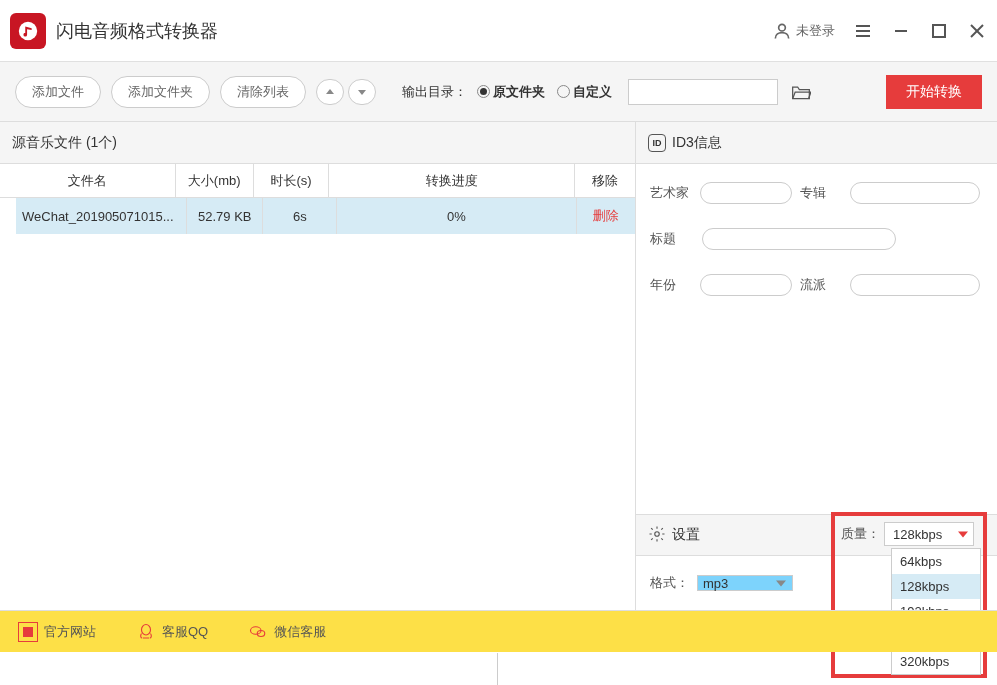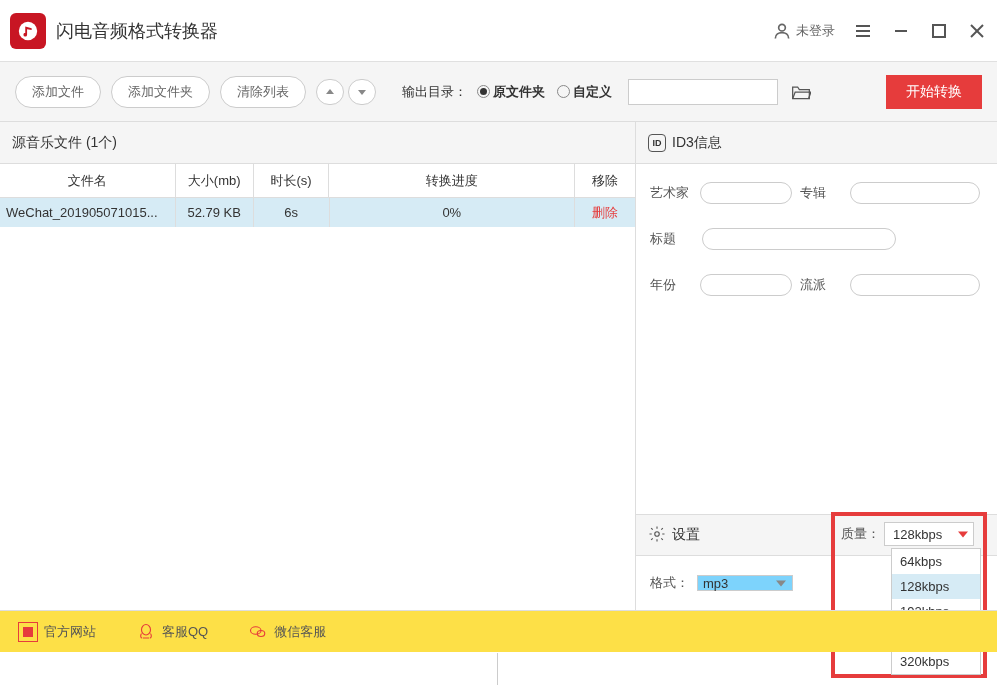--- a/index.html
+++ b/index.html
@@ -39,21 +39,21 @@
     
     .table-header { display: flex; height: 34px; background: #fff; border-bottom: 1px solid #ddd; }
     .th { display: flex; align-items: center; justify-content: center; border-right: 1px solid #ddd; font-size: 13px; color: #333; }
     .th:last-child { border-right: none; }
     .col-name { width: 176px; }
     .col-size { width: 78px; }
     .col-duration { width: 76px; }
     .col-progress { width: 246px; }
     .col-remove { width: 60px; }
     
-    .table-row { display: flex; height: 29px; align-items: stretch; background: #d6ebf5; }
+    .table-row { display: flex; height: 36px; align-items: stretch; background: #d6ebf5; margin-left: 16px; }
     .td { display: flex; align-items: center; justify-content: center; border-right: 1px solid #ddd; font-size: 13px; padding: 0 4px; overflow: hidden; text-overflow: ellipsis; white-space: nowrap; }
     .td:last-child { border-right: none; }
     .td.col-name { justify-content: flex-start; padding-left: 6px; }
     .td.col-remove { color: #e63c3c; cursor: pointer; }
     
     .right-panel { flex: 1; display: flex; flex-direction: column; }
     .right-header { height: 42px; display: flex; align-items: center; padding: 0 12px; background: #f5f5f5; border-bottom: 1px solid #ddd; gap: 6px; font-size: 14px; }
     .id3-icon { width: 18px; height: 18px; border: 1.5px solid #555; border-radius: 4px; display: flex; align-items: center; justify-content: center; font-size: 9px; font-weight: bold; }
     
     .form-section { padding: 18px 14px; }

